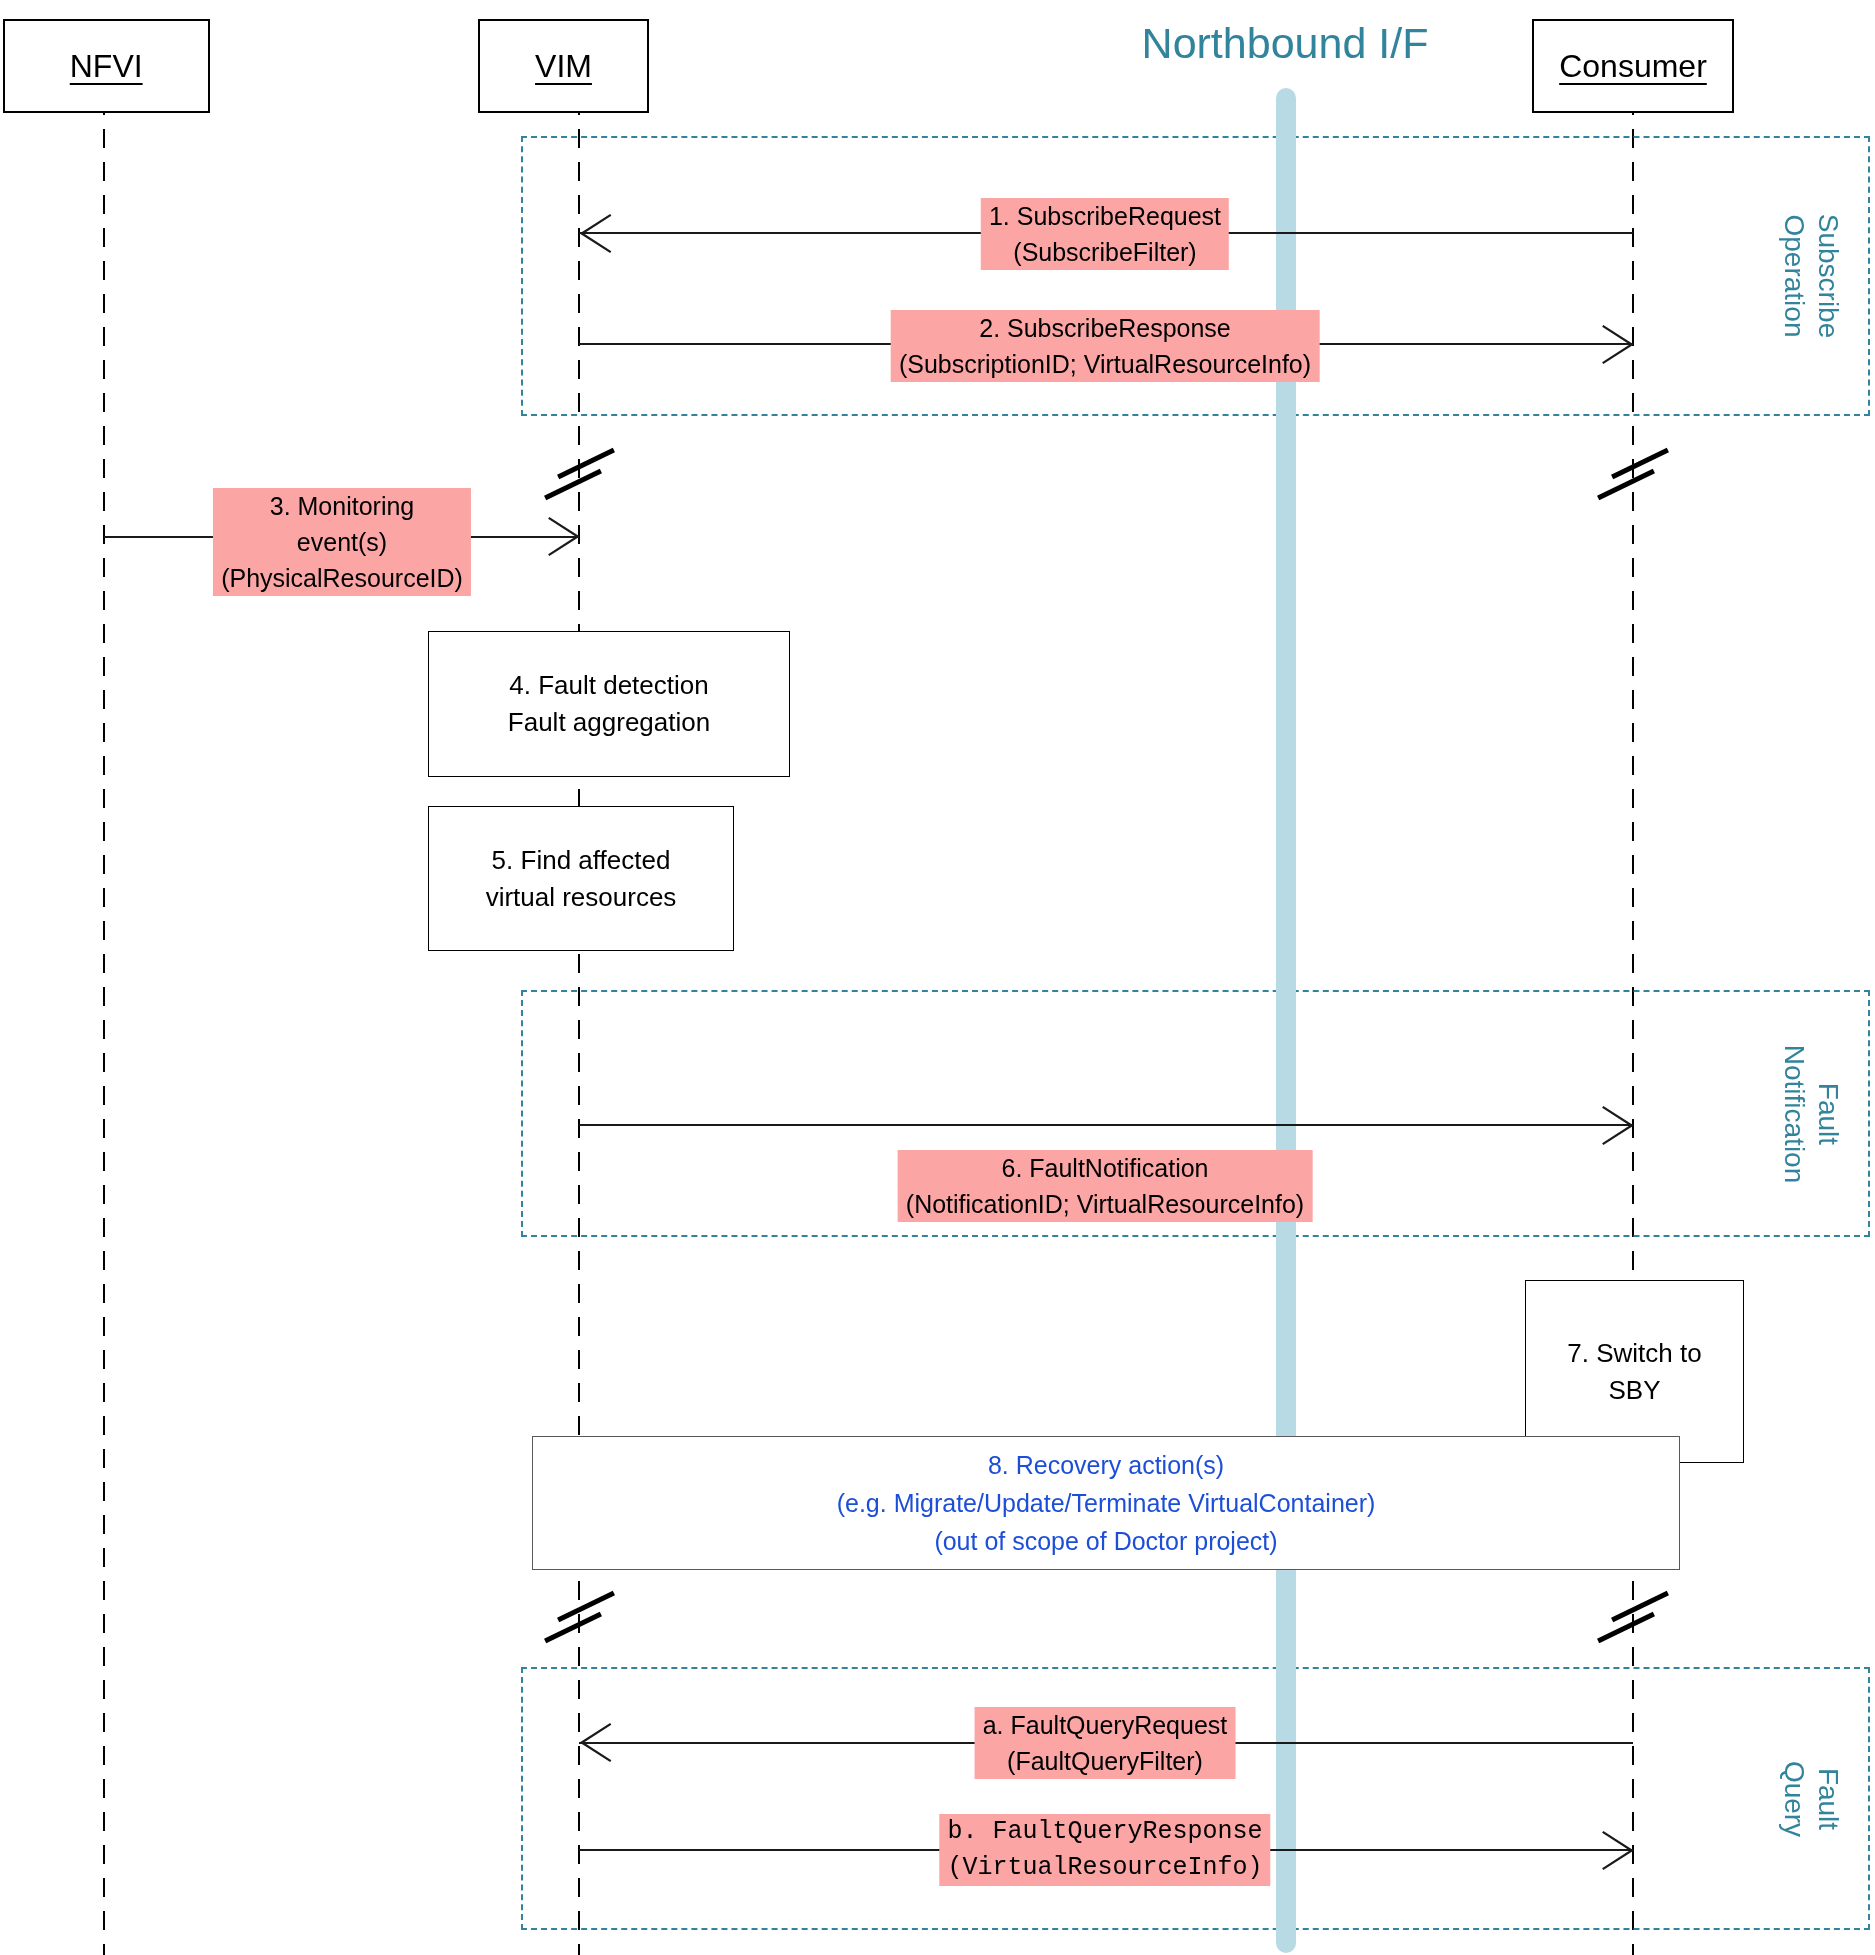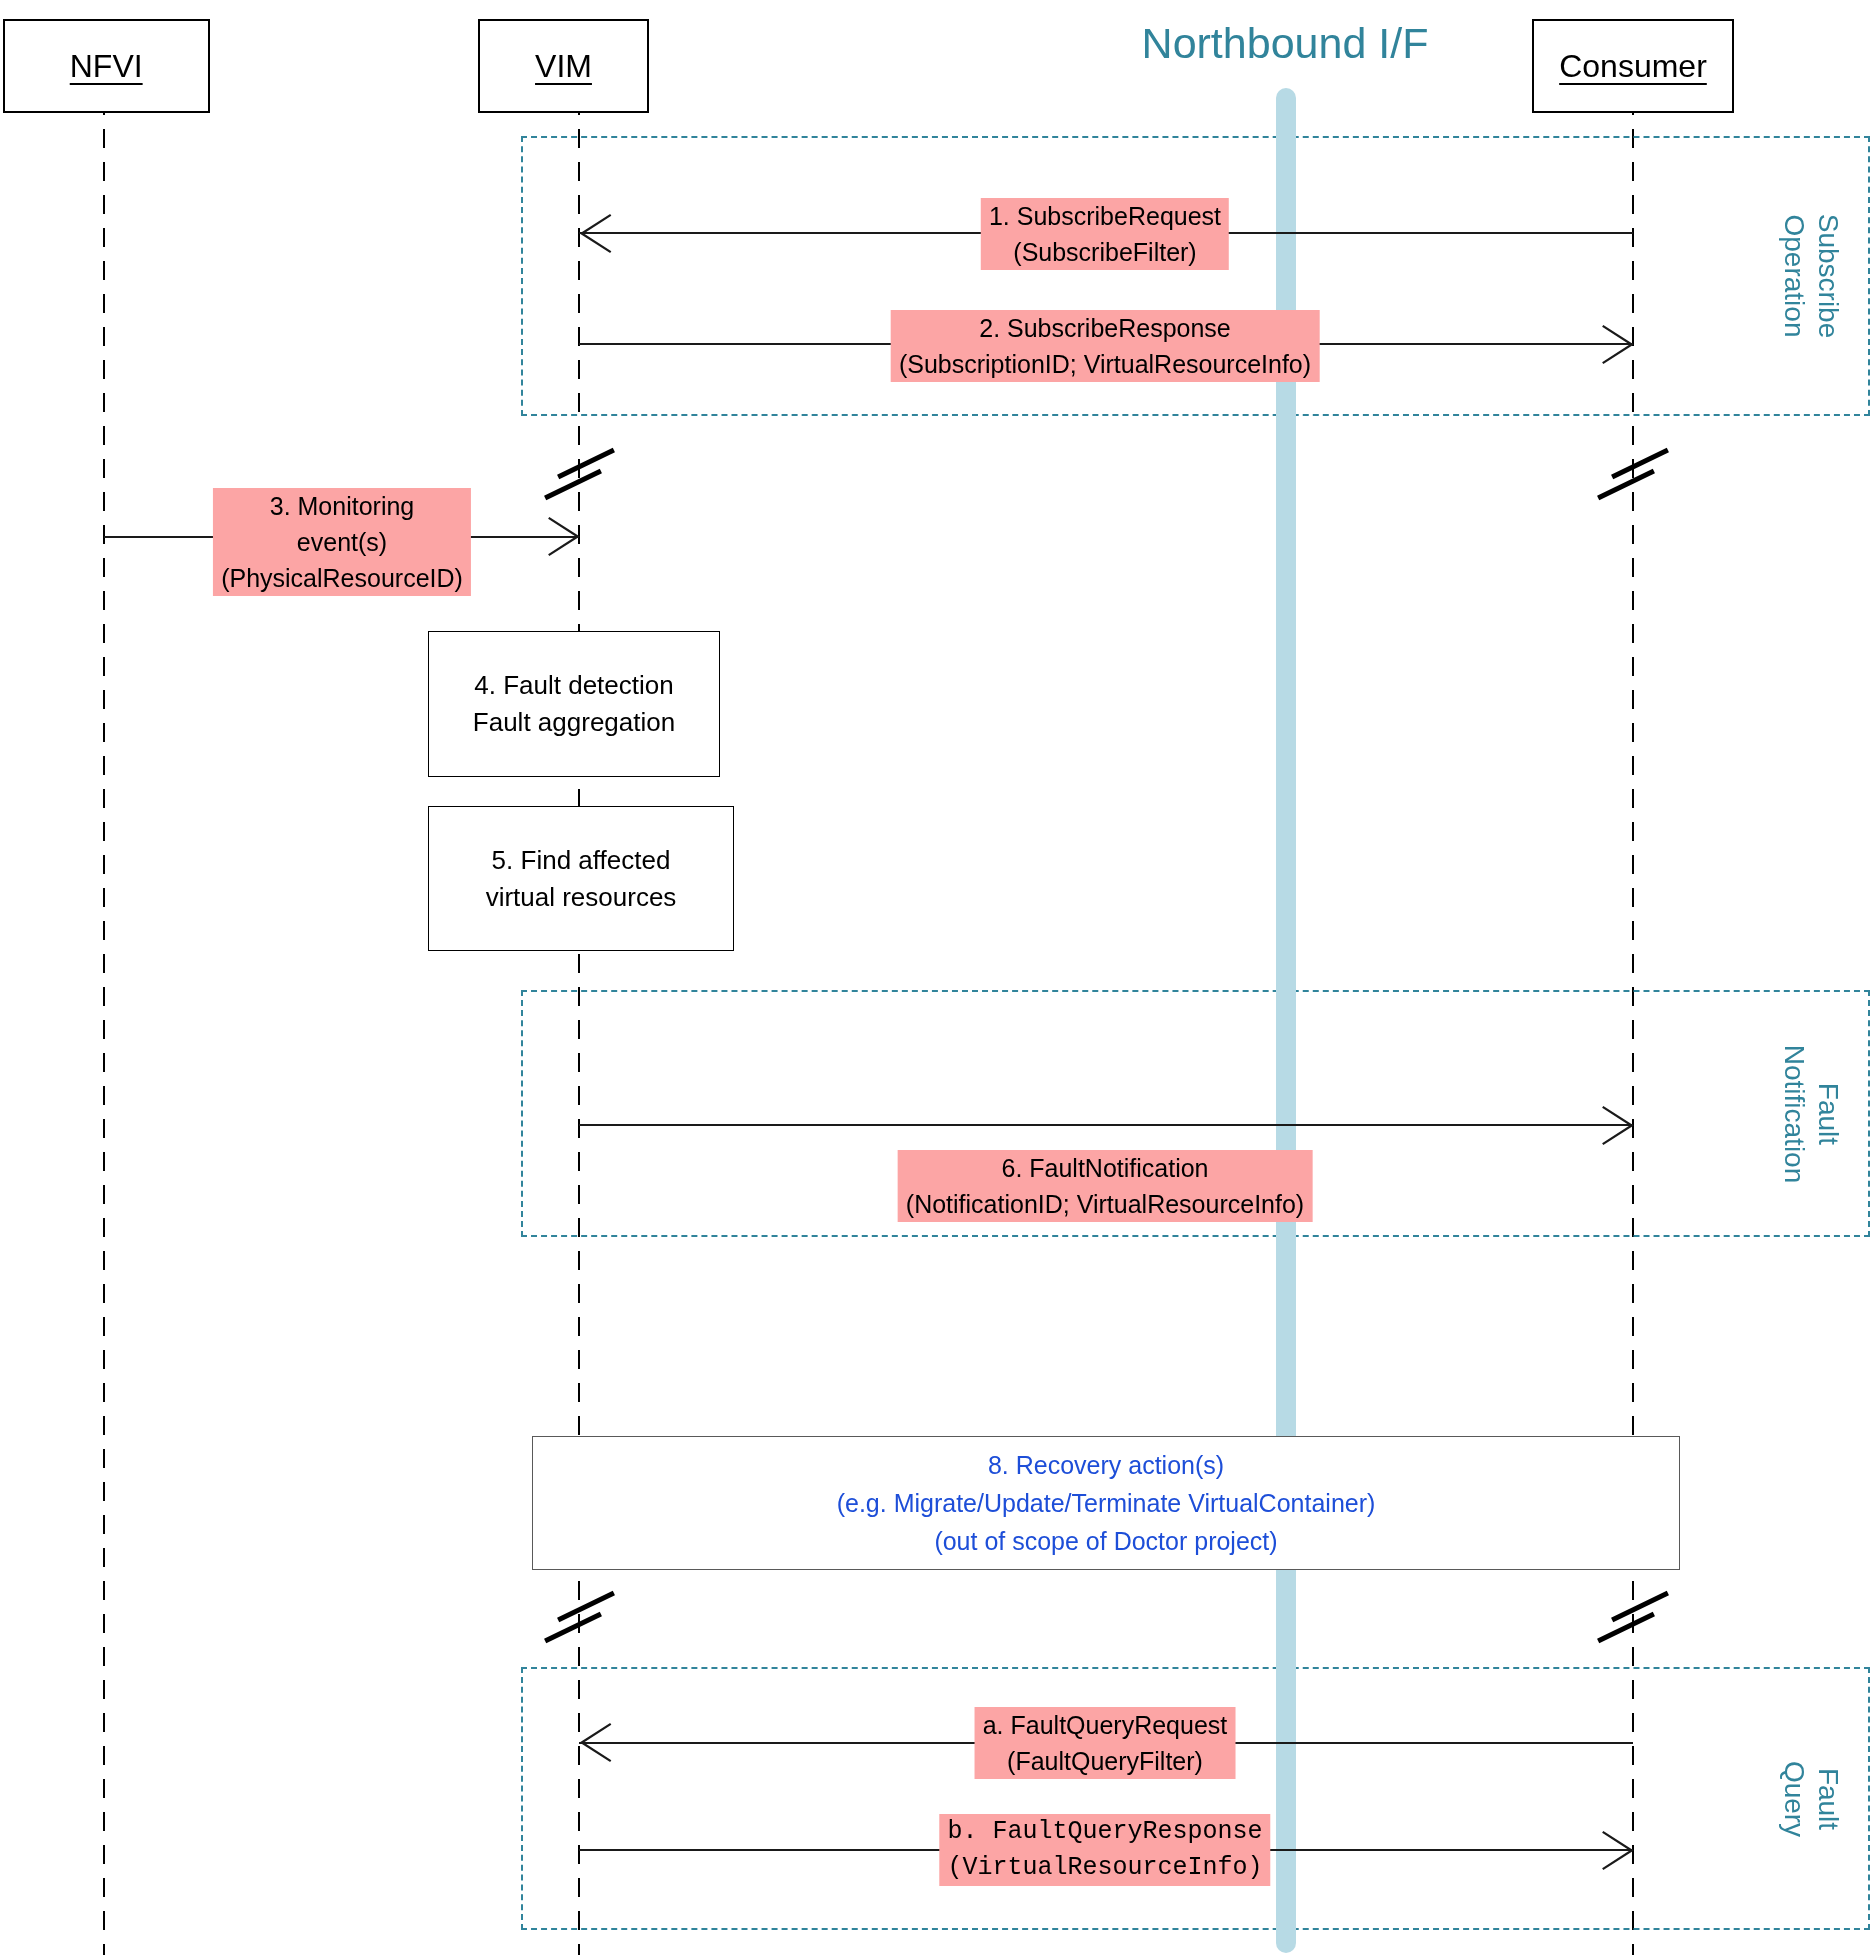--- a/index.html
+++ b/index.html
@@ -88,21 +88,21 @@
   #m6{left:1105px;top:1150px;}
   #ma{left:1105px;top:1707px;}
   #mb{left:1105px;top:1814px;font-family:Liberation Mono, monospace;}
 
   
   .pbox{
     position:absolute;box-sizing:border-box;border:1.8px solid #000;background:#fff;
     display:flex;align-items:center;justify-content:center;text-align:center;
     font-size:26px;line-height:37px;z-index:4;
   }
-  #b4{left:428px;top:631px;width:292px;height:146px;}
+  #b4{left:428px;top:631px;width:362px;height:146px;}
   #b5{left:428px;top:806px;width:306px;height:145px;}
   #b7{left:1525px;top:1280px;width:219px;height:183px;}
   #b8{
     left:532px;top:1436px;width:1148px;height:134px;
     border:1.4px solid #595959;color:#1d4ed8;font-size:25px;line-height:38px;
   }
 
   
   .slash{
     position:absolute;width:62px;height:5px;background:#000;
@@ -161,20 +161,22 @@
 (NotificationID; VirtualResourceInfo)</div>
   <div class="msg txt" id="ma">a. FaultQueryRequest
 (FaultQueryFilter)</div>
   <div class="msg txt" id="mb">b. FaultQueryResponse
 (VirtualResourceInfo)</div>
 
   <div class="pbox txt" id="b4">4. Fault detection
 Fault aggregation</div>
   <div class="pbox txt" id="b5">5. Find affected
 virtual resources</div>
+  <div class="pbox txt" id="b7">7. Switch to
+SBY</div>
   <div class="pbox txt" id="b8">8. Recovery action(s)
 (e.g. Migrate/Update/Terminate VirtualContainer)
 (out of scope of Doctor project)</div>
 
   <div class="slash" style="left:555px;top:461px;"></div>
   <div class="slash" style="left:542px;top:482px;"></div>
   <div class="slash" style="left:1609px;top:461px;"></div>
   <div class="slash" style="left:1595px;top:482px;"></div>
   <div class="slash" style="left:555px;top:1604px;"></div>
   <div class="slash" style="left:542px;top:1625px;"></div>

